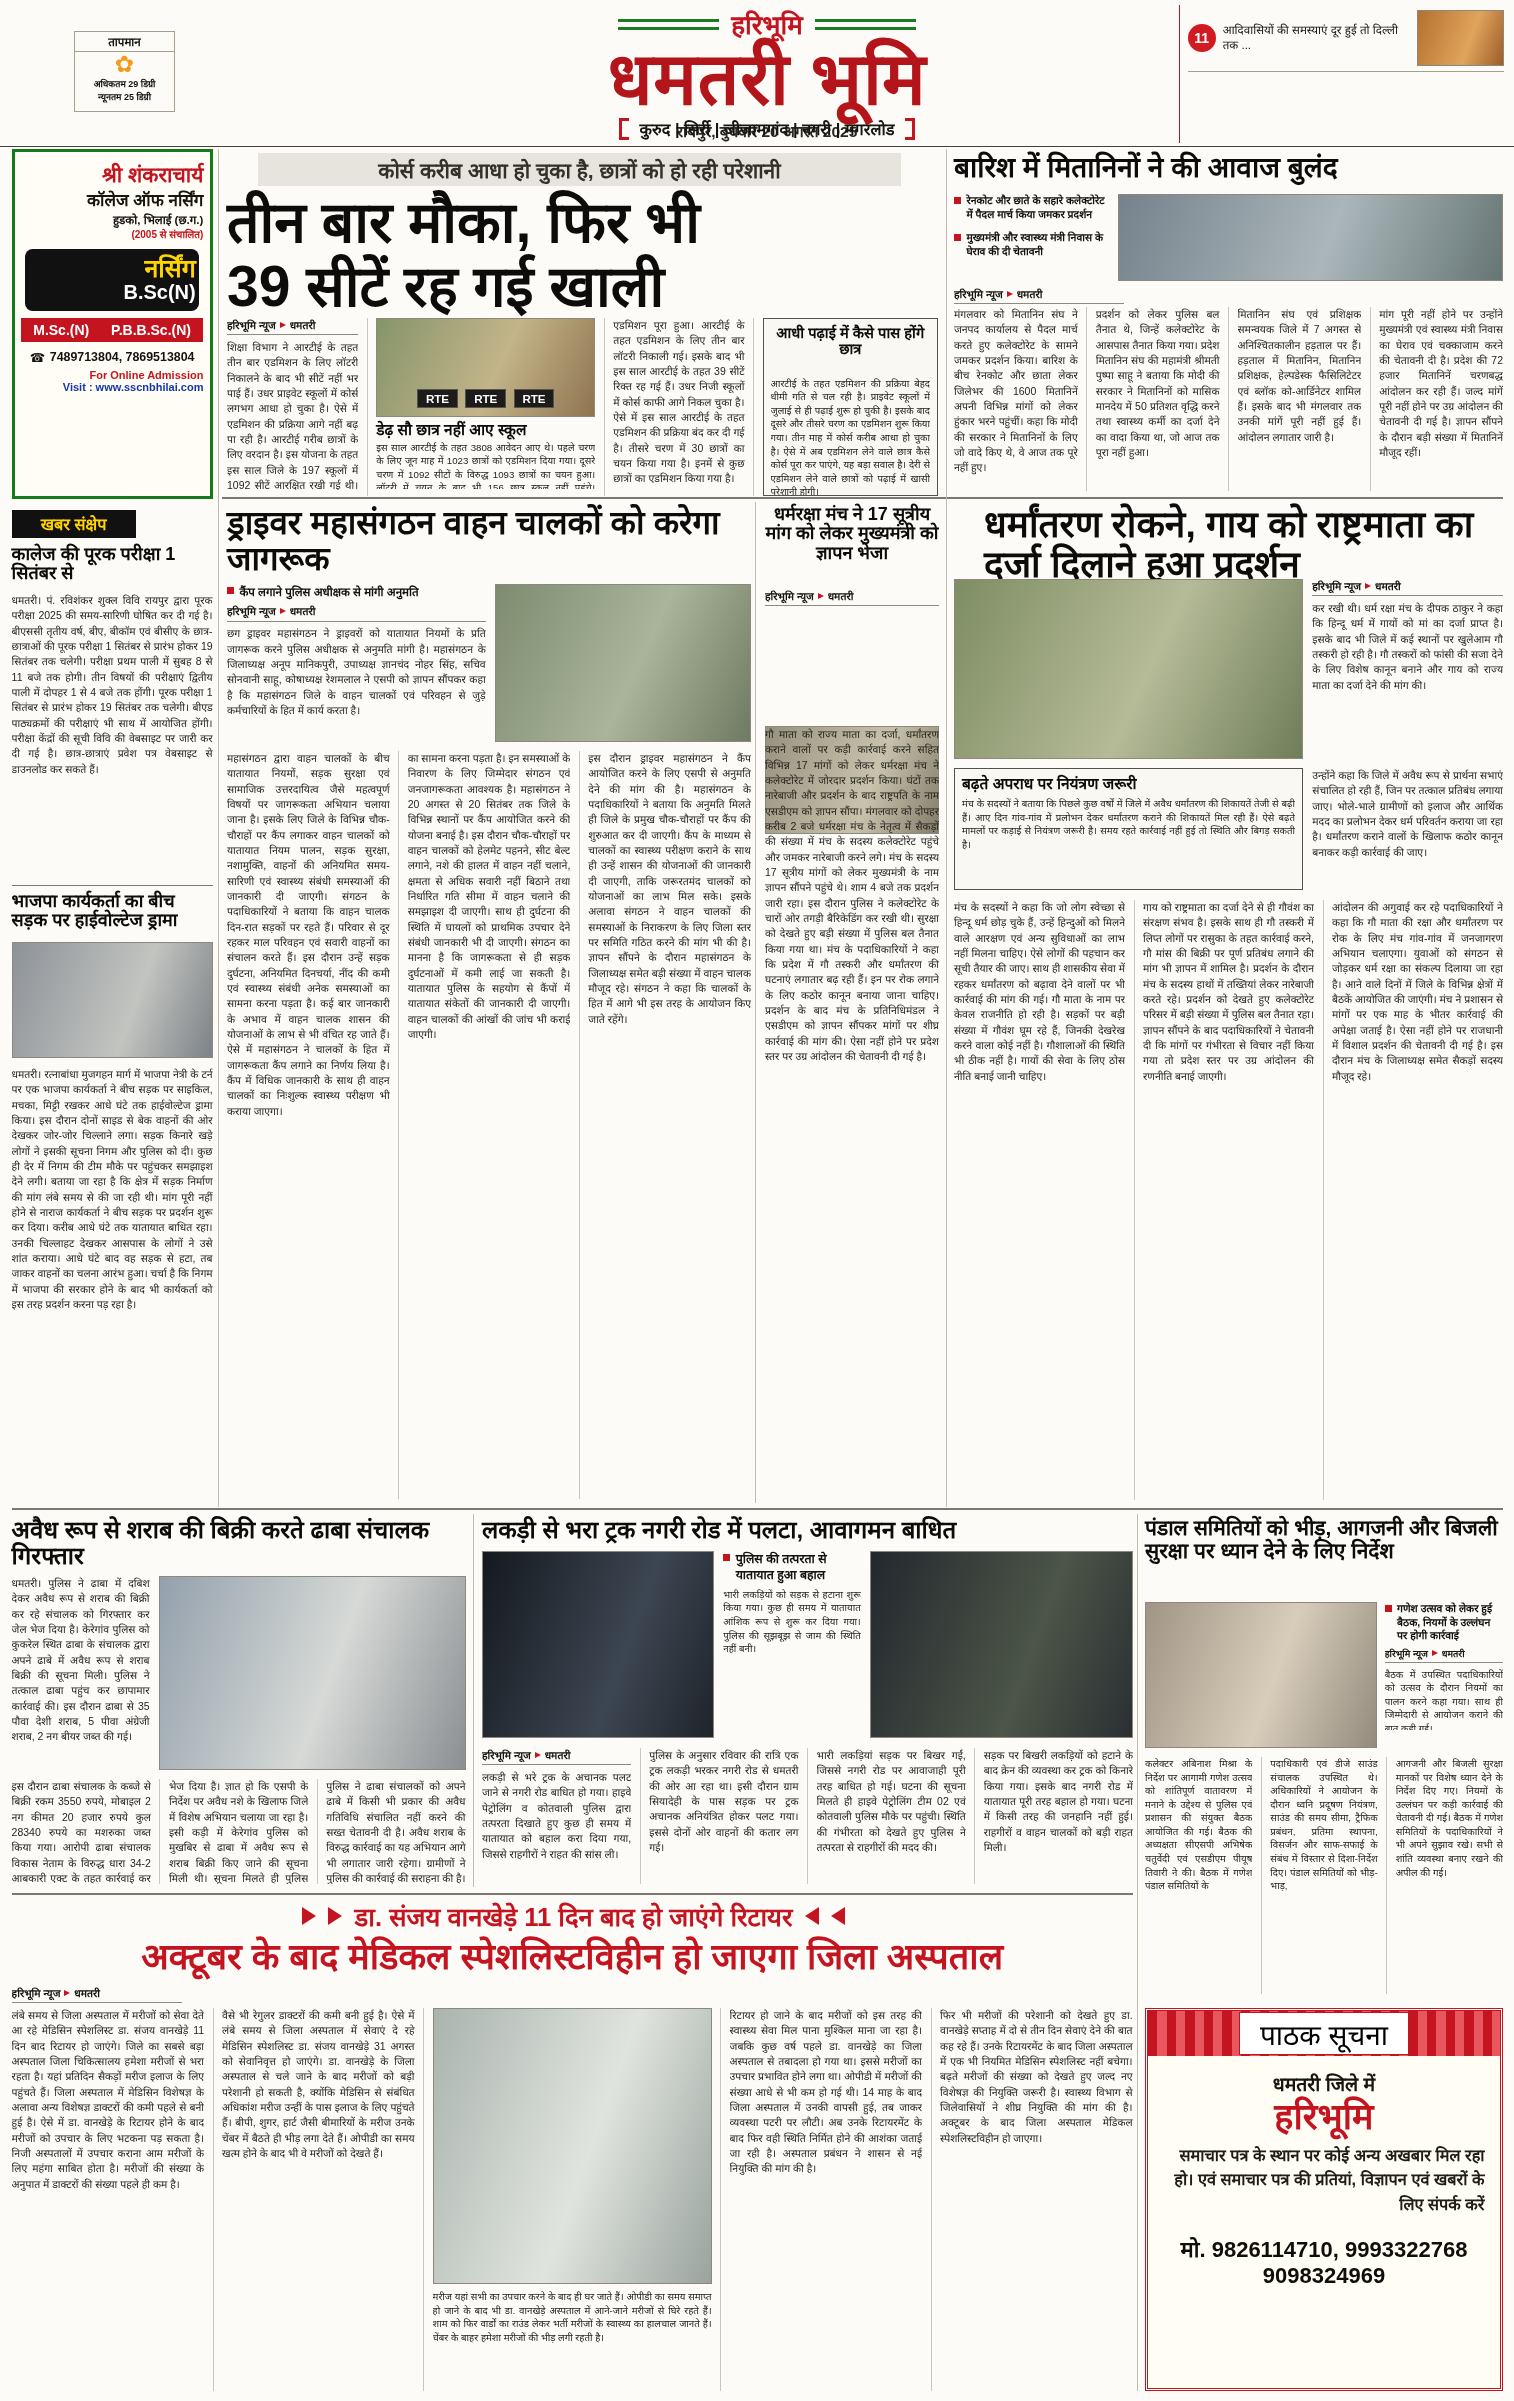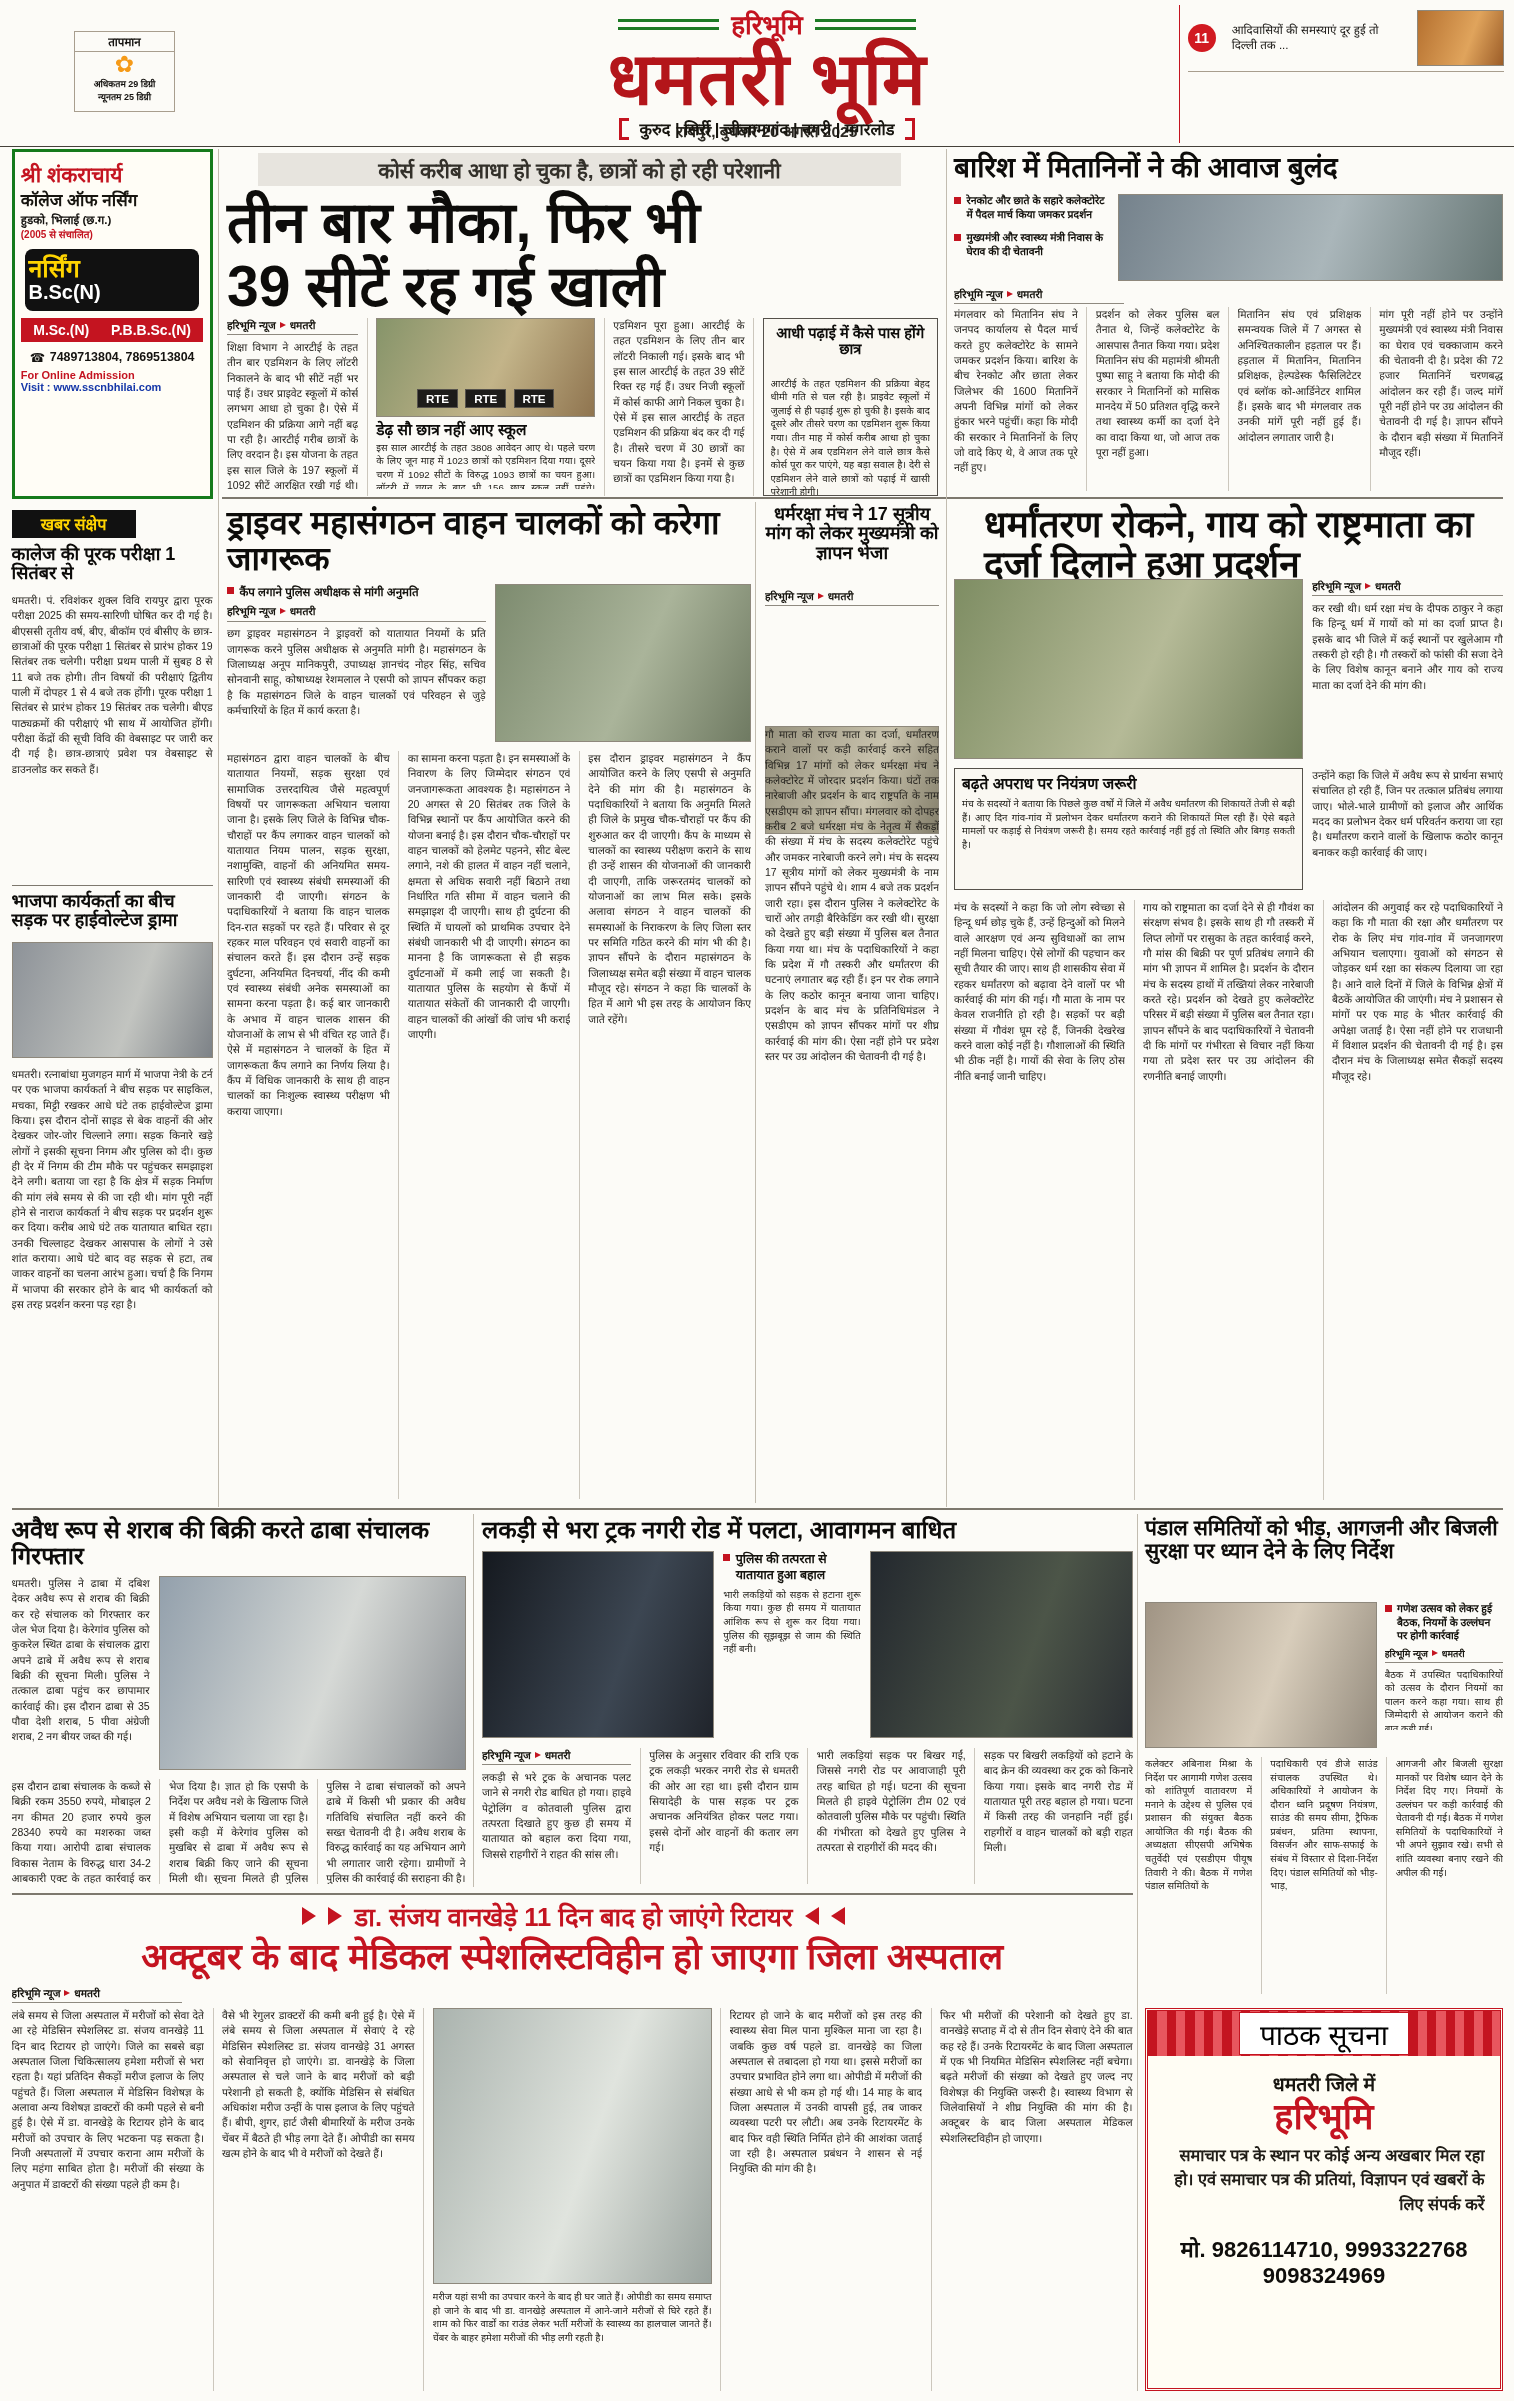--- a/index.html
+++ b/index.html
@@ -53,29 +53,29 @@
     <div style="font-size:15.5px;font-weight:800;color:#2b2822;margin-top:3.1px">रायपुर, बुधवार 20 अगस्त 2025</div>
   </div>
 
   <div class="abs" style="left:372px;top:118px;width:790px;display:flex;align-items:center;justify-content:center;gap:11px">
     <span class="bracket l"></span>
     <span style="font-size:16.3px;font-weight:900;color:#17150f">कुरुद | सिर्री | जीजामगांव | नगरी | मगरलोड</span>
     <span class="bracket r"></span>
   </div>
 
   <div class="abs" style="left:1179px;top:4.6px;width:325px;height:138px;border-left:1.5px solid #c41420;padding-left:7.7px">
-    <div style="display:flex;align-items:center;gap:16px;height:67px;border-bottom:0.8px solid #a89e8e">
+    <div style="display:flex;align-items:center;gap:7px;height:67px;border-bottom:0.8px solid #a89e8e">
       <span class="num-badge">11</span>
       <span style="flex:1;font-size:11.6px;font-weight:400;line-height:1.25">आदिवासियों की समस्याएं दूर हुई तो दिल्ली तक ...</span>
       <span class="photo" style="width:87px;height:56px;background:linear-gradient(110deg,#b5702f,#e0a45c 60%,#9c5d28)"></span>
     </div>
   </div>
 </header>
 
-<div class="abs" style="left:11.6px;top:149px;width:201px;height:350px;border:3.1px solid #157a1b;text-align:left;padding:7.7px 6.2px;background:#fffdf6">
+<div class="abs" style="left:11.6px;top:149px;width:201px;height:350px;border:3.1px solid #157a1b;text-align:right;padding:7.7px 6.2px;background:#fffdf6">
   <div style="font-size:21px;font-weight:900;color:#c41420">श्री शंकराचार्य</div>
   <div style="font-size:17px;font-weight:900;color:#17150f">कॉलेज ऑफ नर्सिंग</div>
   <div style="font-size:11.6px;font-weight:700;margin-top:1.5px">हुडको, भिलाई (छ.ग.)</div>
   <div style="font-size:10px;font-weight:700;color:#c41420">(2005 से संचालित)</div>
   <div style="background:#111;border-radius:7.7px;margin:7.7px 4.6px;padding:6.2px 3.1px">
     <div style="font-size:25px;font-weight:700;color:#ffd400;line-height:1.05">नर्सिंग</div>
     <div style="font-size:20px;font-weight:900;color:#fff">B.Sc(N)</div>
   </div>
   <div style="background:#c41420;color:#fff;font-weight:900;font-size:14px;padding:3.9px 1.5px;display:flex;justify-content:space-around">
     <span>M.Sc.(N)</span>

